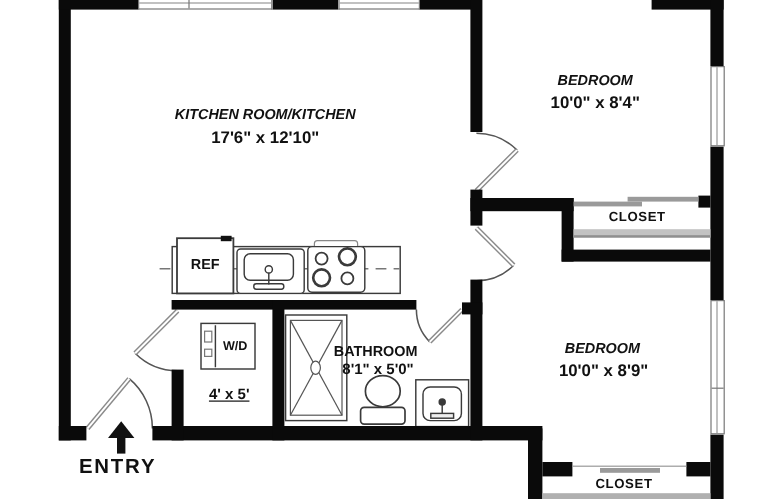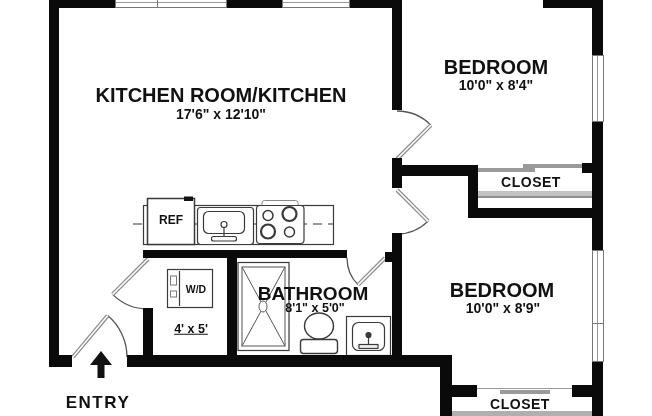--- a/index.html
+++ b/index.html
@@ -10,24 +10,24 @@
   .window-h .glass-h{position:absolute;left:0;right:0;top:2px;height:1px;background:#999;}
   .window-h .mull-v{position:absolute;top:0;bottom:0;width:1px;background:#777;}
   .window-v{position:absolute;background:#fff;border:1px solid #777;box-sizing:border-box;}
   .window-v .glass-v{position:absolute;top:0;bottom:0;left:4px;width:1px;background:#999;}
   .window-v .mull-h{position:absolute;left:0;right:0;height:1px;background:#777;}
   .slider{position:absolute;background:var(--slider,#9a9a9a);}
   .shelf1{position:absolute;background:#c2c2c2;border-bottom:2px solid #8f8f8f;}
   .shelf2{position:absolute;background:#b0b0b0;}
   .lbl{position:absolute;transform:translate(-50%,-50%);font-weight:bold;color:var(--label_text,#111);
        white-space:nowrap;line-height:1;}
-  .t-title{font-size:20px;}
+  .t-title{font-size:12px;font-style:italic;}
   .t-dims{font-size:14px;}
-  .t-small{font-size:14px;letter-spacing:.5px;}
-  .t-bath{font-size:19px;}
+  .t-small{font-size:11px;letter-spacing:.5px;}
+  .t-bath{font-size:12px;}
   .t-bathdims{font-size:12.5px;}
   .t-ref{font-size:12px;}
   .t-wd{font-size:10.5px;}
   .t-wddims{font-size:12.5px;text-decoration:underline;}
   .t-entry{font-size:17px;letter-spacing:1.5px;}
   svg.overlay{position:absolute;left:0;top:0;pointer-events:none;}
 </style>
 </head>
 <body>
 
@@ -185,14 +185,14 @@
   <div class="lbl t-small" style="left:520px;top:404px;">CLOSET</div>
 
   <div class="lbl t-bath" style="left:313px;top:293px;">BATHROOM</div>
   <div class="lbl t-bathdims" style="left:315px;top:308px;">8'1" x 5'0"</div>
 
   <div class="lbl t-ref" style="left:171px;top:220px;">REF</div>
 
   <div class="lbl t-wd" style="left:196px;top:289px;">W/D</div>
   <div class="lbl t-wddims" style="left:191px;top:329px;">4' x 5'</div>
 
-  <div class="lbl t-entry" style="left:98px;top:402px;text-align:right;">ENTRY</div>
+  <div class="lbl t-entry" style="left:98px;top:389px;text-align:right;">ENTRY</div>
 </div>
 
 </body></html>

